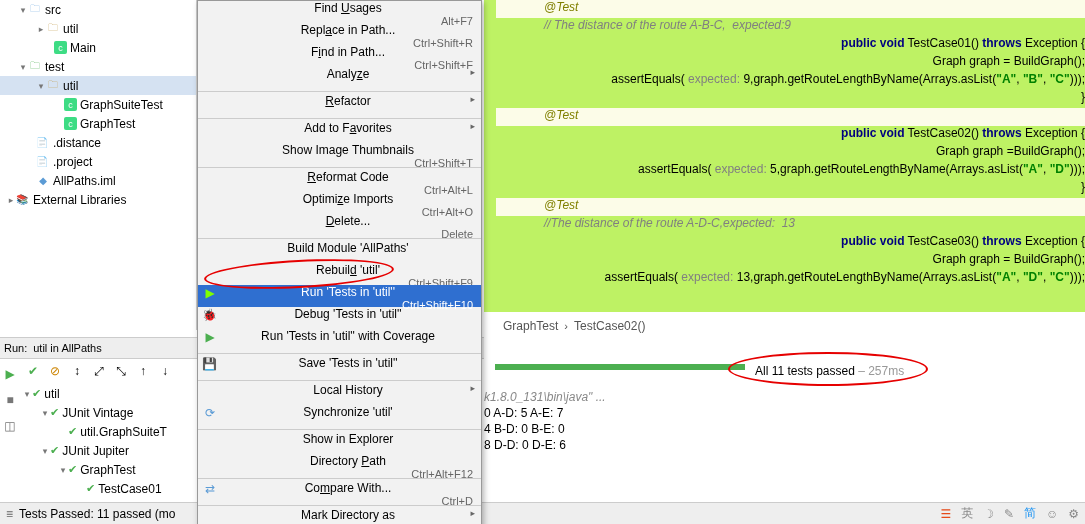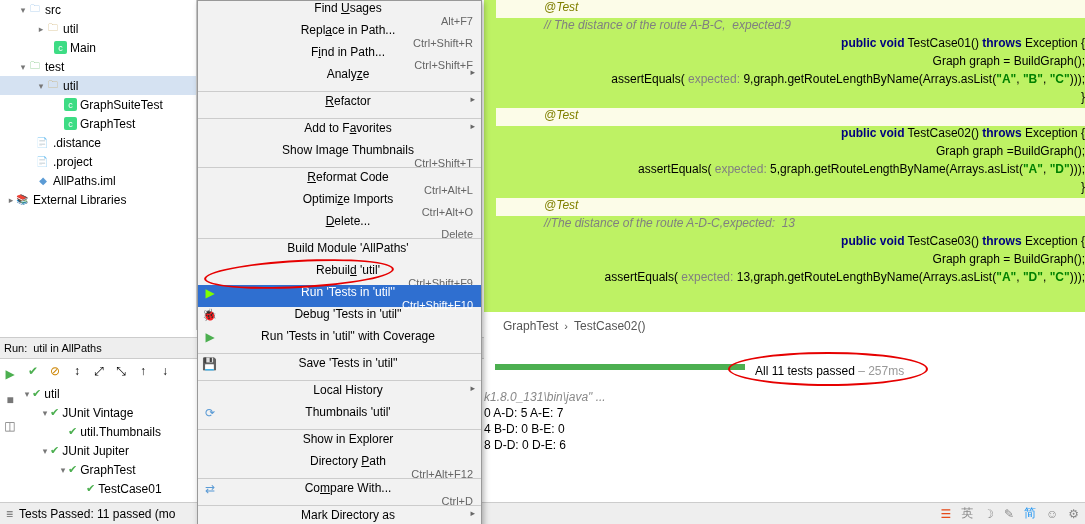--- a/index.html
+++ b/index.html
@@ -210,21 +210,21 @@
       <span class="mico">💾</span>
       <span>Save 'Tests in 'util''</span>
     </div>
   <div class="sep"></div>
   <div class="mi">
       <span>Local History</span>
       <span class="sub">▸</span>
     </div>
   <div class="mi">
       <span class="mico" style="color:#5b9bd5">⟳</span>
-      <span>Thumbnails 'util'</span>
+      <span>Synchronize 'util'</span>
     </div>
   <div class="sep"></div>
   <div class="mi">
       <span>Show in Explorer</span>
     </div>
   <div class="mi">
       <span>Directory <span class="u">P</span>ath</span>
       <span class="sc">Ctrl+Alt+F12</span>
     </div>
   <div class="sep"></div>
@@ -297,21 +297,21 @@
       <span class="ok">✔</span>
       <span>util</span>
     </div>
   <div class="row" style="padding-left:18px">
       <span class="arrow">▾</span>
       <span class="ok">✔</span>
       <span>JUnit Vintage</span>
     </div>
   <div class="row" style="padding-left:46px">
       <span class="ok">✔</span>
-      <span>util.Thumbnails</span>
+      <span>util.GraphSuiteT</span>
     </div>
   <div class="row" style="padding-left:18px">
       <span class="arrow">▾</span>
       <span class="ok">✔</span>
       <span>JUnit Jupiter</span>
     </div>
   <div class="row" style="padding-left:36px">
       <span class="arrow">▾</span>
       <span class="ok">✔</span>
       <span>GraphTest</span>

